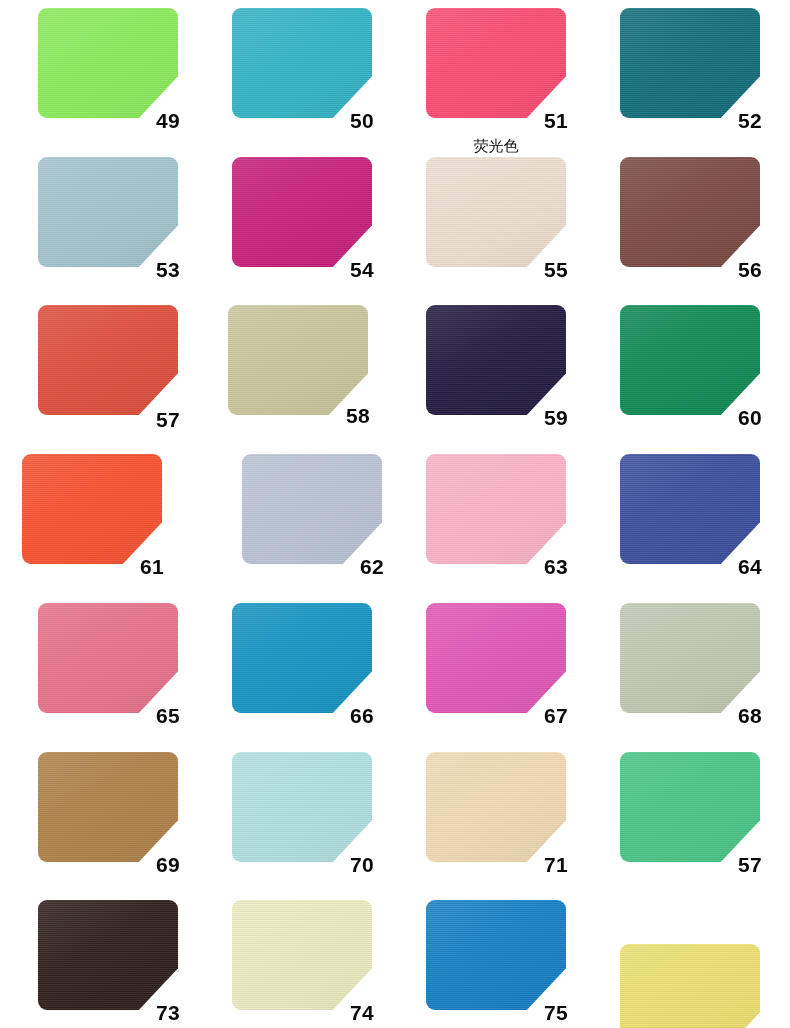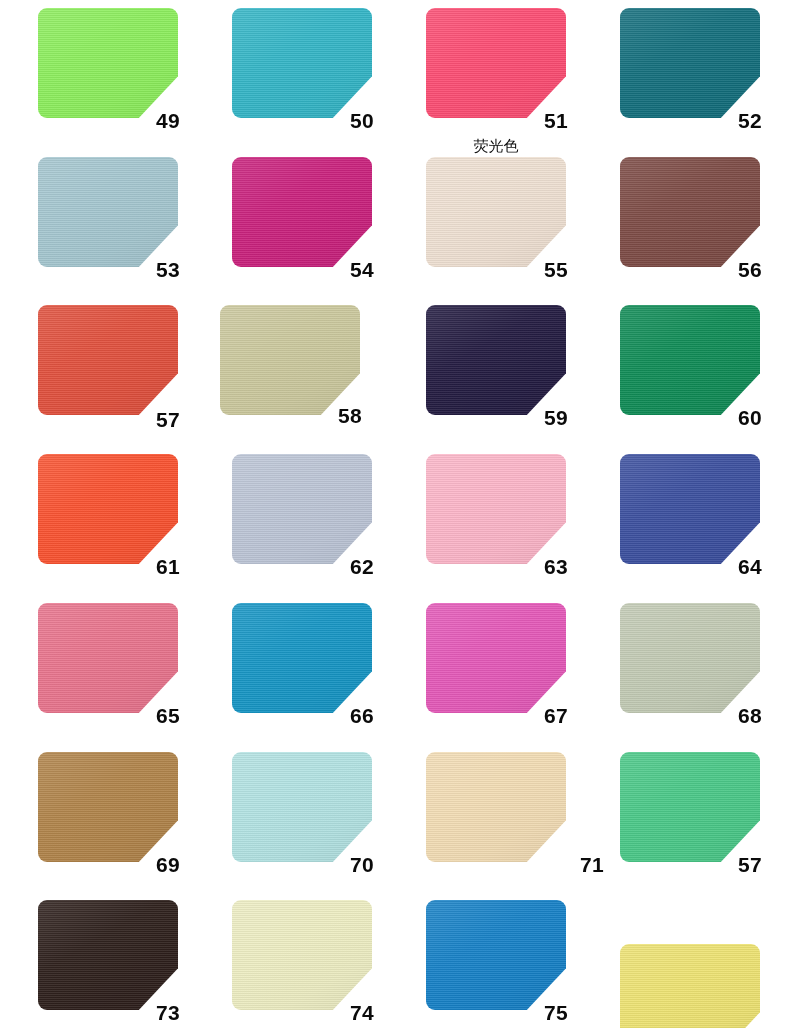--- a/index.html
+++ b/index.html
@@ -131,37 +131,37 @@
       <span class="swatch-number">55</span>
     </div>
     <div class="swatch-cell" style="left: 620px; top: 157px; width: 140px; height: 110px;">
       <div class="swatch-chip" style="background: rgb(124, 74, 68);"></div>
       <span class="swatch-number">56</span>
     </div>
     <div class="swatch-cell" style="left: 38px; top: 305px; width: 140px; height: 112px;">
       <div class="swatch-chip" style="background: rgb(224, 79, 60);"></div>
       <span class="swatch-number">57</span>
     </div>
-    <div class="swatch-cell" style="left: 220px; top: 305px; width: 140px; height: 108px;">
+    <div class="swatch-cell" style="left: 228px; top: 305px; width: 140px; height: 108px;">
       <div class="swatch-chip" style="background: rgb(203, 200, 157);"></div>
       <span class="swatch-number">58</span>
     </div>
     <div class="swatch-cell" style="left: 426px; top: 305px; width: 140px; height: 110px;">
       <div class="swatch-chip" style="background: rgb(34, 26, 64);"></div>
       <span class="swatch-number">59</span>
     </div>
     <div class="swatch-cell" style="left: 620px; top: 305px; width: 140px; height: 110px;">
       <div class="swatch-chip" style="background: rgb(14, 139, 85);"></div>
       <span class="swatch-number">60</span>
     </div>
-    <div class="swatch-cell" style="left: 38px; top: 454px; width: 140px; height: 110px;">
+    <div class="swatch-cell" style="left: 22px; top: 454px; width: 140px; height: 110px;">
       <div class="swatch-chip" style="background: rgb(249, 81, 47);"></div>
       <span class="swatch-number">61</span>
     </div>
-    <div class="swatch-cell" style="left: 232px; top: 454px; width: 140px; height: 110px;">
+    <div class="swatch-cell" style="left: 242px; top: 454px; width: 140px; height: 110px;">
       <div class="swatch-chip" style="background: rgb(188, 197, 214);"></div>
       <span class="swatch-number">62</span>
     </div>
     <div class="swatch-cell" style="left: 426px; top: 454px; width: 140px; height: 110px;">
       <div class="swatch-chip" style="background: rgb(252, 181, 200);"></div>
       <span class="swatch-number">63</span>
     </div>
     <div class="swatch-cell" style="left: 620px; top: 454px; width: 140px; height: 110px;">
       <div class="swatch-chip" style="background: rgb(58, 78, 158);"></div>
       <span class="swatch-number">64</span>
@@ -183,21 +183,21 @@
       <span class="swatch-number">68</span>
     </div>
     <div class="swatch-cell" style="left: 38px; top: 752px; width: 140px; height: 110px;">
       <div class="swatch-chip" style="background: rgb(176, 131, 73);"></div>
       <span class="swatch-number">69</span>
     </div>
     <div class="swatch-cell" style="left: 232px; top: 752px; width: 140px; height: 110px;">
       <div class="swatch-chip" style="background: rgb(178, 226, 226);"></div>
       <span class="swatch-number">70</span>
     </div>
-    <div class="swatch-cell" style="left: 426px; top: 752px; width: 140px; height: 110px; padding-left: 36px;">
+    <div class="swatch-cell" style="left: 426px; top: 752px; width: 140px; height: 110px;">
       <div class="swatch-chip" style="background: rgb(242, 220, 180);"></div>
       <span class="swatch-number">71</span>
     </div>
     <div class="swatch-cell" style="left: 620px; top: 752px; width: 140px; height: 110px;">
       <div class="swatch-chip" style="background: rgb(73, 200, 135);"></div>
       <span class="swatch-number">57</span>
     </div>
     <div class="swatch-cell" style="left: 38px; top: 900px; width: 140px; height: 110px;">
       <div class="swatch-chip" style="background: rgb(45, 31, 27);"></div>
       <span class="swatch-number">73</span>

